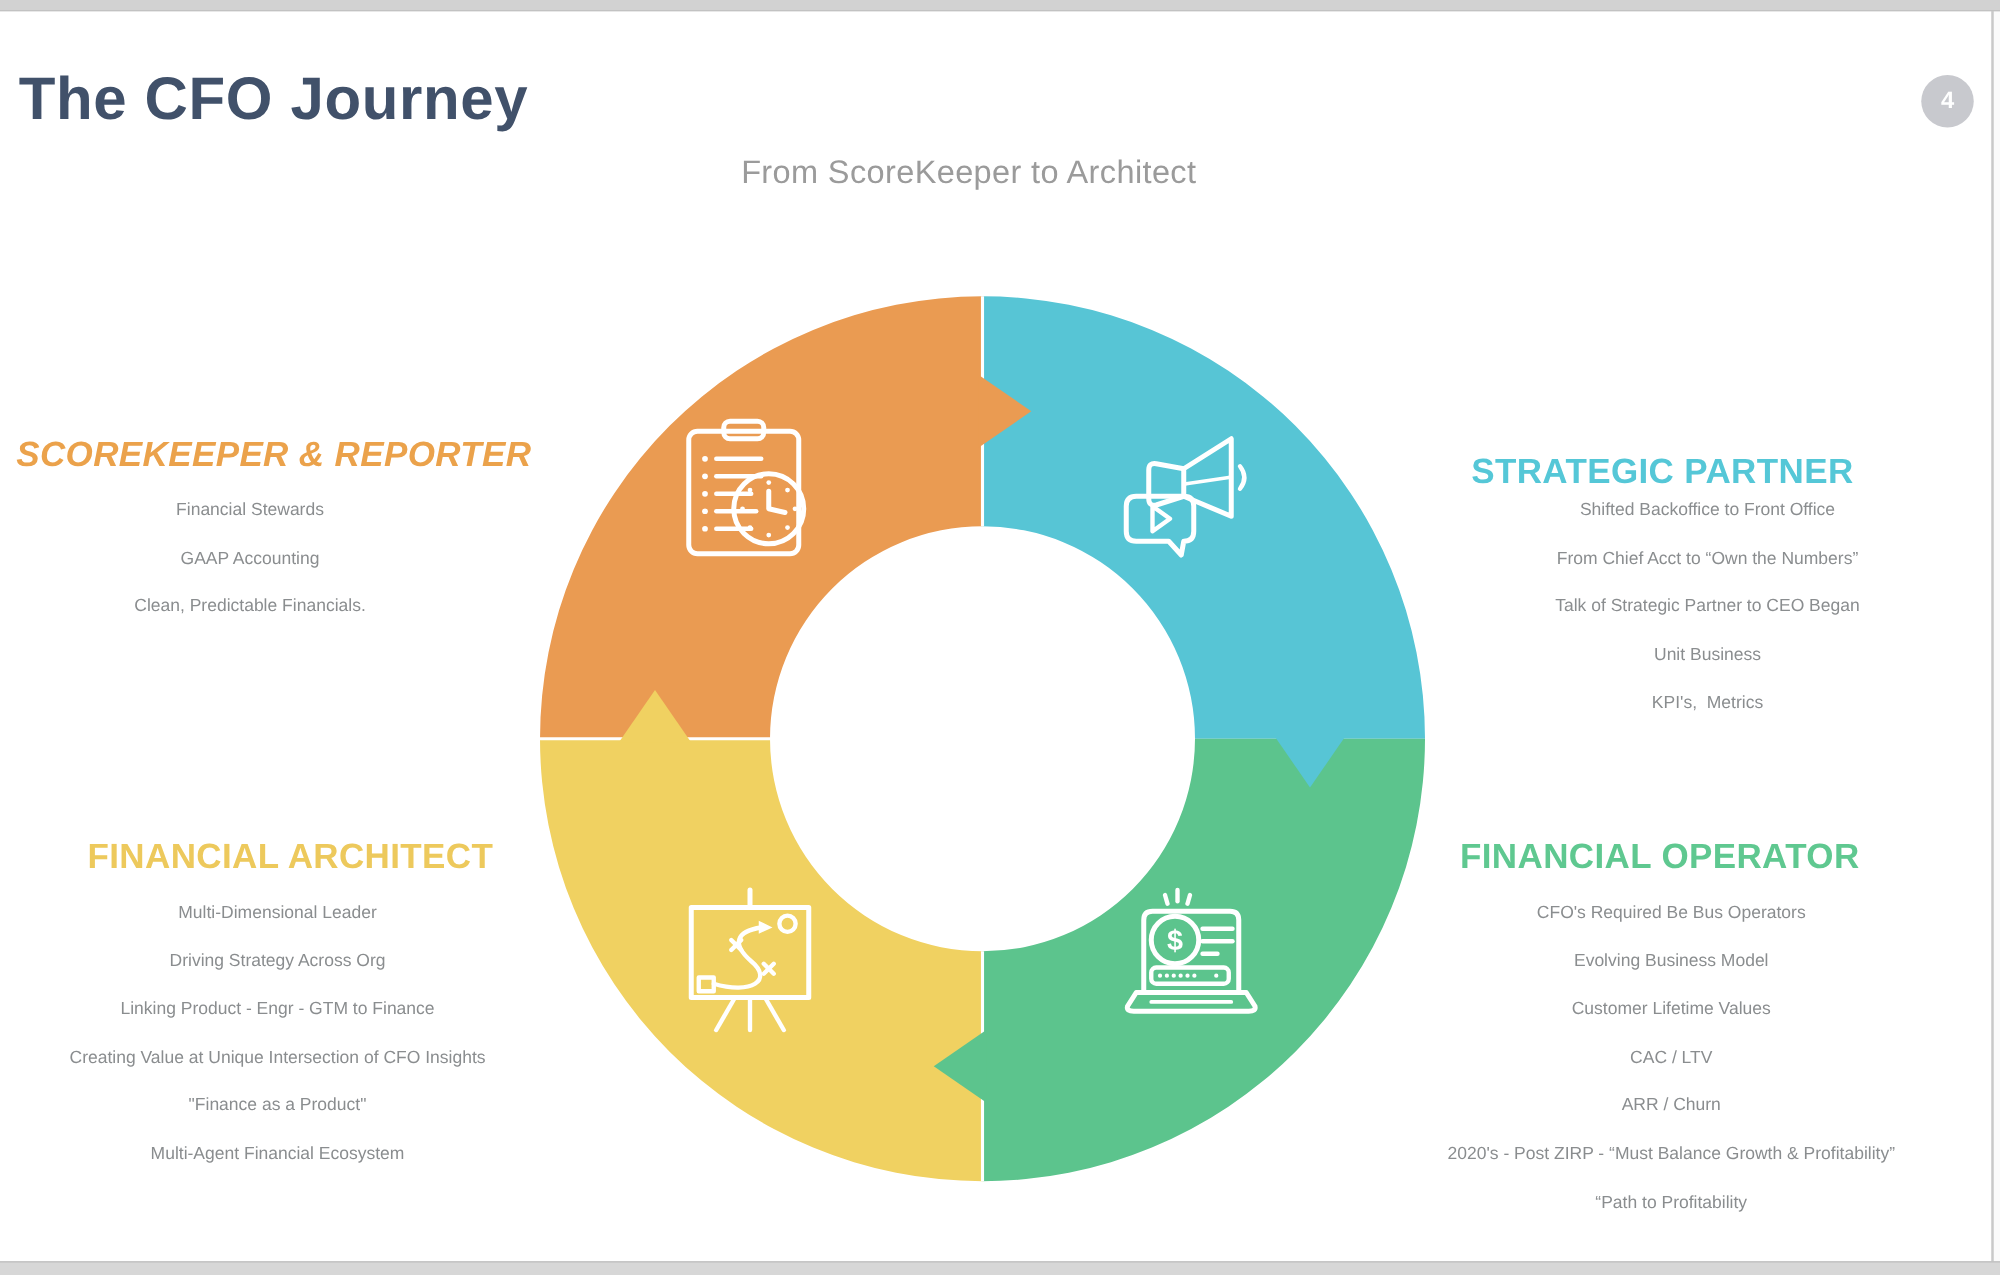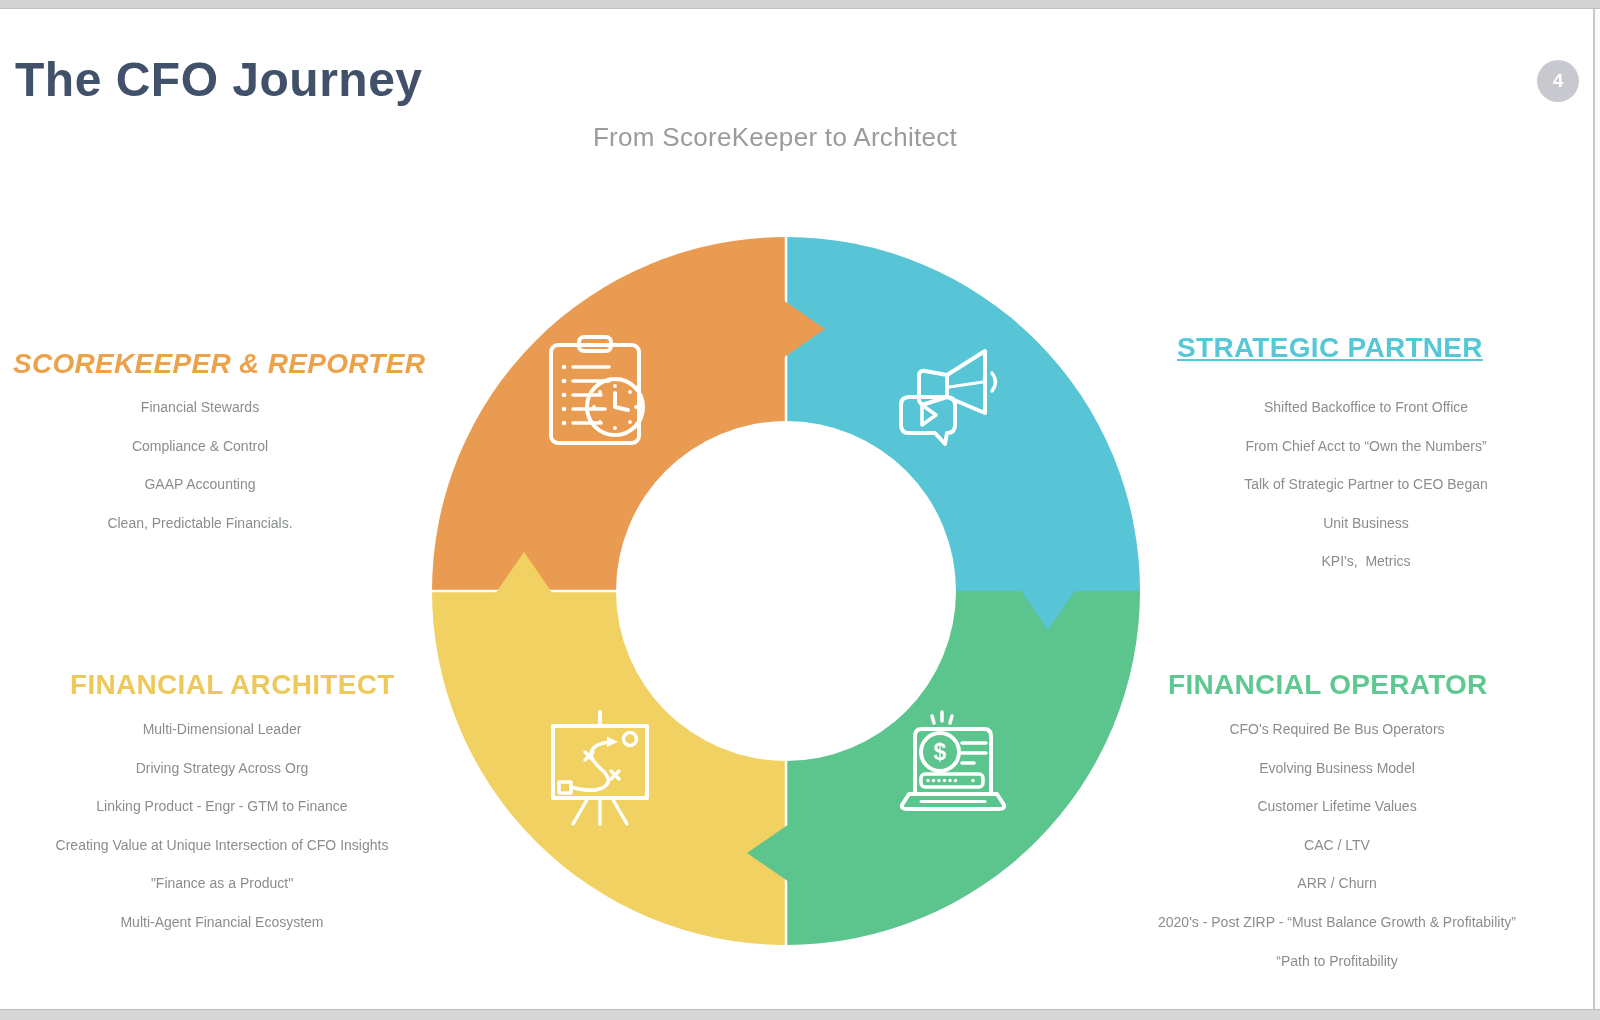--- a/index.html
+++ b/index.html
@@ -34,21 +34,21 @@
     position:absolute;font-size:28px;font-weight:800;letter-spacing:0.3px;
     white-space:pre;line-height:33.6px;z-index:3;
   }
   .q-items{
     position:absolute;text-align:center;font-size:14px;color:#8A8D8F;z-index:3;
   }
   .q-items .list-line{white-space:pre;line-height:38.6px;height:38.6px;}
 
   .h-scorekeeper{left:13px;top:347px;font-style:italic;}
   .i-scorekeeper{left:0px;top:388px;width:400px;}
-  .h-strategic{left:1177px;top:331px;text-decoration:underline;}
+  .h-strategic{left:1177px;top:360px;}
   .i-strategic{left:1146px;top:388px;width:440px;}
   .h-architect{left:70px;top:668px;}
   .i-architect{left:-78px;top:710px;width:600px;}
   .h-operator{left:1168px;top:668px;}
   .i-operator{left:1037px;top:710px;width:600px;}
 
   .icon-stroke{stroke:#FFFFFF;fill:none;stroke-linecap:round;stroke-linejoin:round;}
 </style>
 </head>
 <body>
@@ -164,21 +164,20 @@
     <circle class="icon-stroke" cx="45" cy="40" r="19" stroke-width="4" fill="#5CC48D"></circle>
     <text x="45" y="48" text-anchor="middle" font-size="23" font-weight="bold" fill="#FFFFFF">$</text>
     <path class="icon-stroke" d="M 14 82 L 102 82 L 109 93 Q 110 97 104 97 L 12 97 Q 6 97 7 93 Z" stroke-width="4"></path>
     <line class="icon-stroke" x1="26" y1="89.5" x2="90" y2="89.5" stroke-width="3"></line>
   </g>
 </svg>
 
 <div class="q-heading h-scorekeeper" style="color: rgb(235, 162, 75);">SCOREKEEPER &amp; REPORTER</div>
 <div class="q-items i-scorekeeper">
     <div class="list-line">Financial Stewards</div>
-    <div class="list-line">Compliance &amp; Control</div>
     <div class="list-line">GAAP Accounting</div>
     <div class="list-line">Clean, Predictable Financials.</div>
   </div>
 
 <div class="q-heading h-strategic" style="color: rgb(85, 199, 215);">STRATEGIC PARTNER</div>
 <div class="q-items i-strategic">
     <div class="list-line">Shifted Backoffice to Front Office</div>
     <div class="list-line">From Chief Acct to “Own the Numbers”</div>
     <div class="list-line">Talk of Strategic Partner to CEO Began</div>
     <div class="list-line">Unit Business</div>

